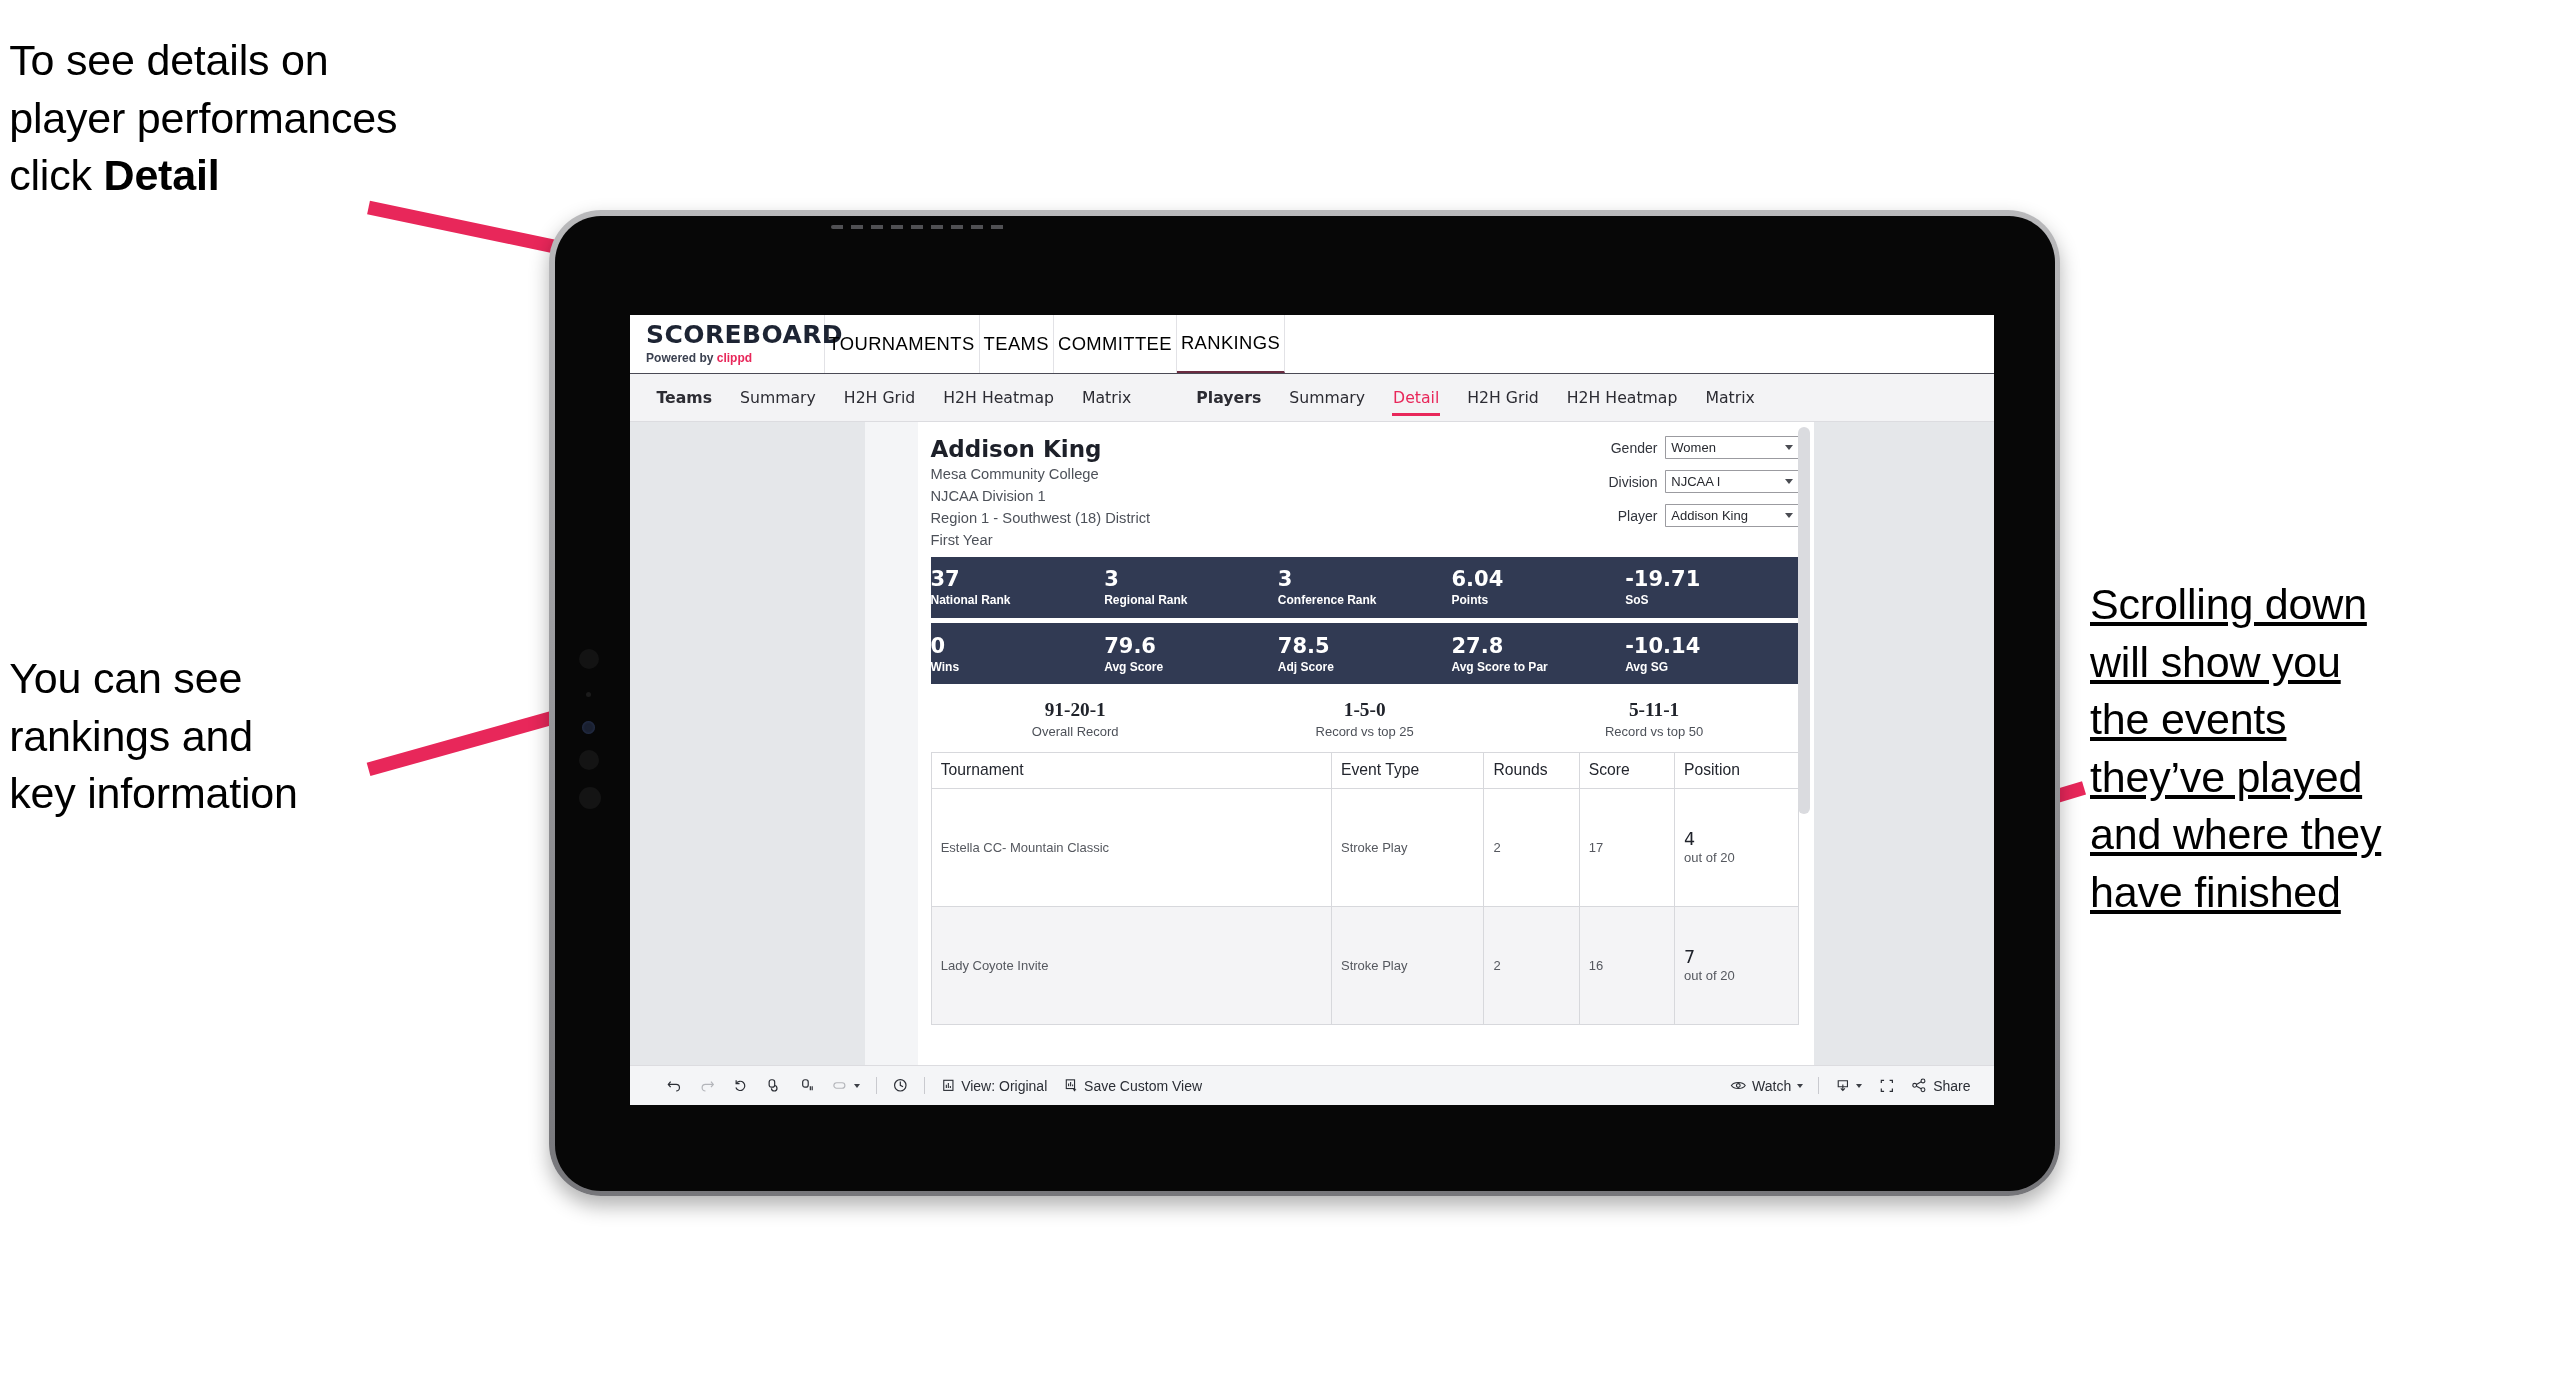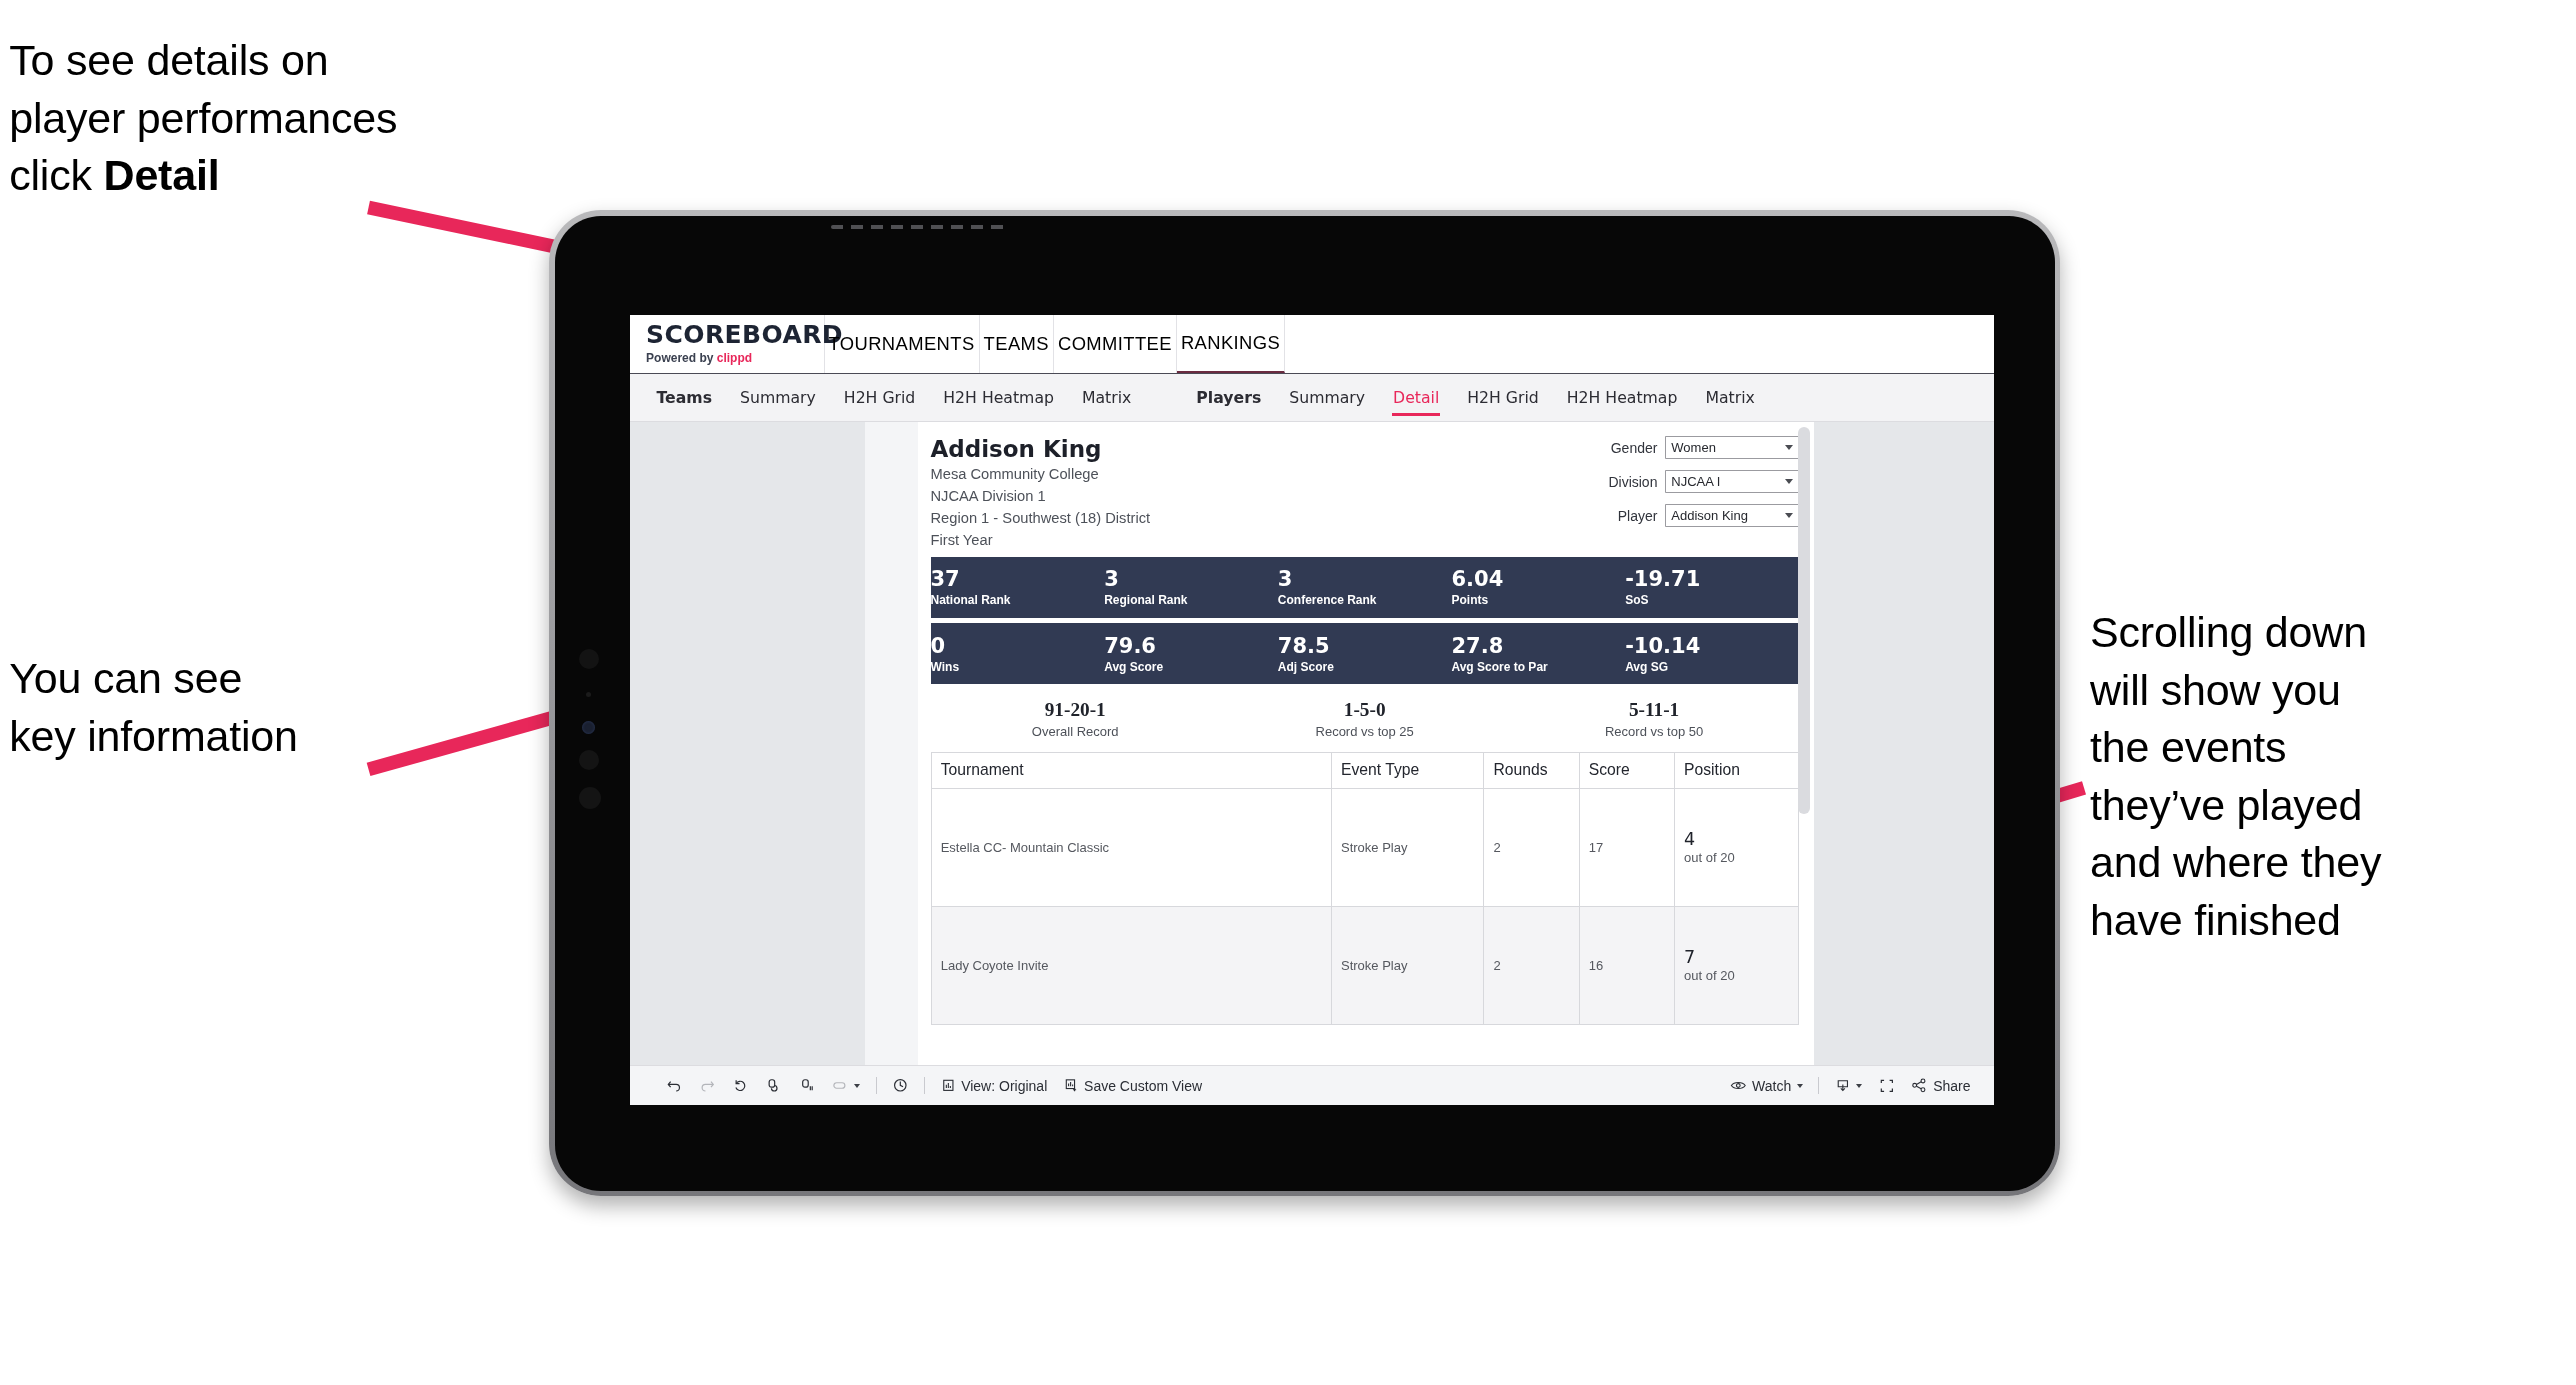--- a/index.html
+++ b/index.html
@@ -15,21 +15,21 @@
   .annot {
     position: absolute;
     color: #000;
     font-size: 43px;
     line-height: 1.34;
     letter-spacing: -0.2px;
     font-family: "Liberation Sans", sans-serif;
   }
   #annot-topleft  { left: 9.2px;  top: 32px;  width: 590px; }
   #annot-midleft  { left: 9.2px;  top: 650px; width: 433px; }
-  #annot-right    { left: 2090px; top: 604px; width: 461px; }
+  #annot-right    { left: 2090px; top: 576px; width: 461px; text-decoration: underline; }
   .annot b { font-weight: bold; }
 
   .arrow-layer { position: absolute; left: 0; top: 0; width: 2576px; height: 1386px; pointer-events: none; }
 
   
   #tablet {
     position: absolute;
     left: 549px;
     top: 210px;
     width: 1511px;
@@ -230,20 +230,21 @@
 </svg>
 
 <div class="annot" id="annot-topleft">
   <div>To see details on</div>
   <div>player performances</div>
   <div><span>click </span><b>Detail</b></div>
 </div>
 
 <div class="annot" id="annot-midleft">
   <div>You can see</div>
+  <div>rankings and</div>
   <div>key information</div>
 </div>
 
 <div class="annot" id="annot-right">
   <div>Scrolling down</div>
   <div>will show you</div>
   <div>the events</div>
   <div>they’ve played</div>
   <div>and where they</div>
   <div>have finished</div>

